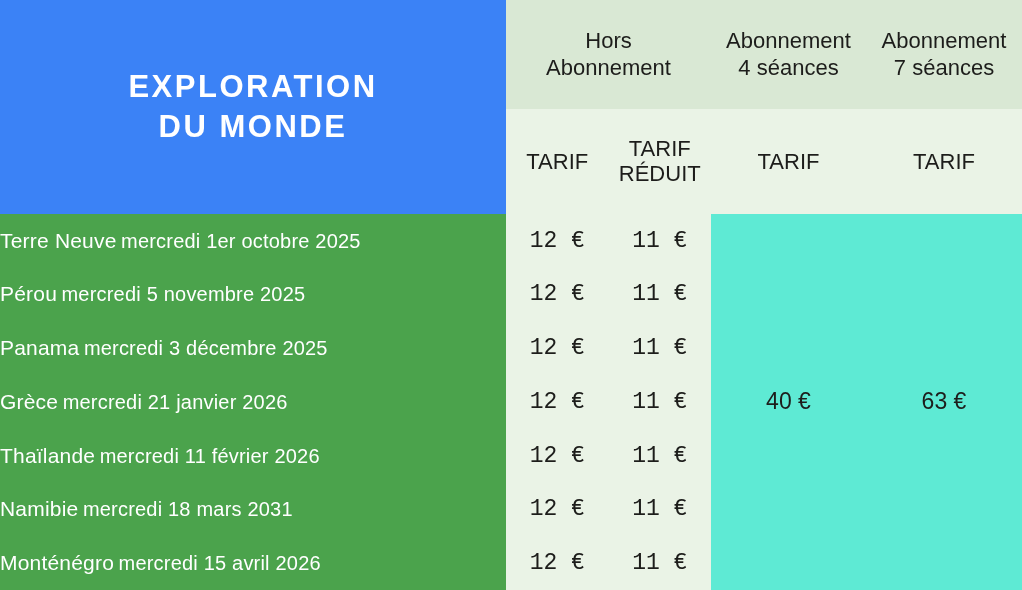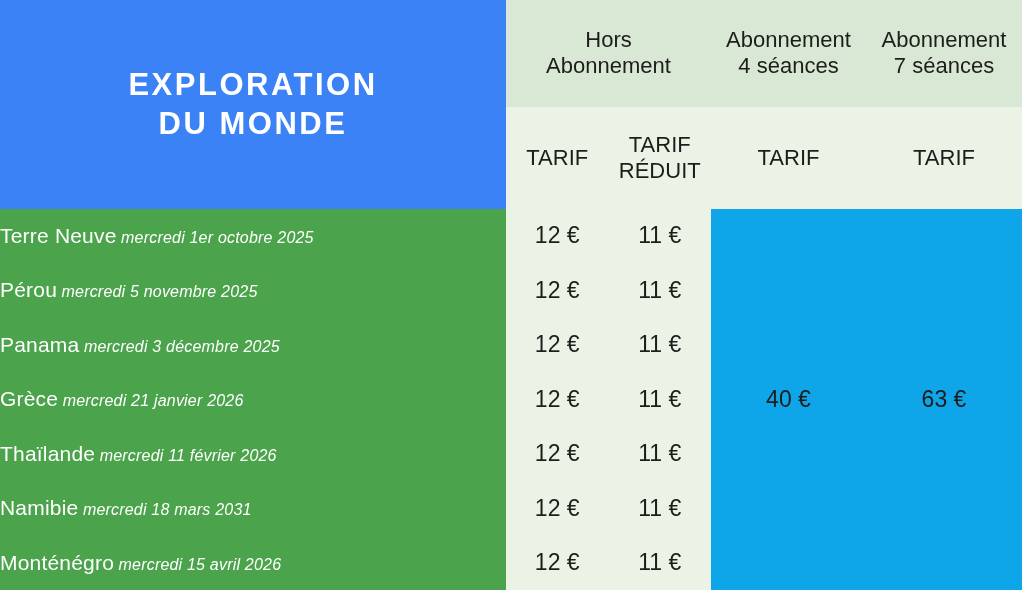--- a/index.html
+++ b/index.html
@@ -87,37 +87,37 @@
     border-bottom: 3px solid #ffffff;
     white-space: nowrap;
     overflow: hidden;
   }
   .dest {
     font-weight: normal;
     font-size: 21px;
     letter-spacing: 0.2px;
   }
   .date {
-    font-style: italic;
-    font-size: 16px;
+    font-size: 20px;
     letter-spacing: 0.2px;
   }
 
   .price-cell {
     background: #eaf3e6;
     color: #1d1d1b;
     text-align: center;
     vertical-align: middle;
     font-size: 23px;
     border-right: 3px solid #ffffff;
     border-bottom: 3px solid #ffffff;
+    font-family: Liberation Mono, monospace;
   }
 
   .span-cell {
-    background: #0ea5e9;
+    background: #5eead4;
     color: #1d1d1b;
     text-align: center;
     vertical-align: middle;
     font-size: 23px;
     border-right: 3px solid #ffffff;
     border-bottom: 3px solid #ffffff;
   }
   .last-col { border-right: 0; }
   .last-row > td { border-bottom: 0; }
 </style>

